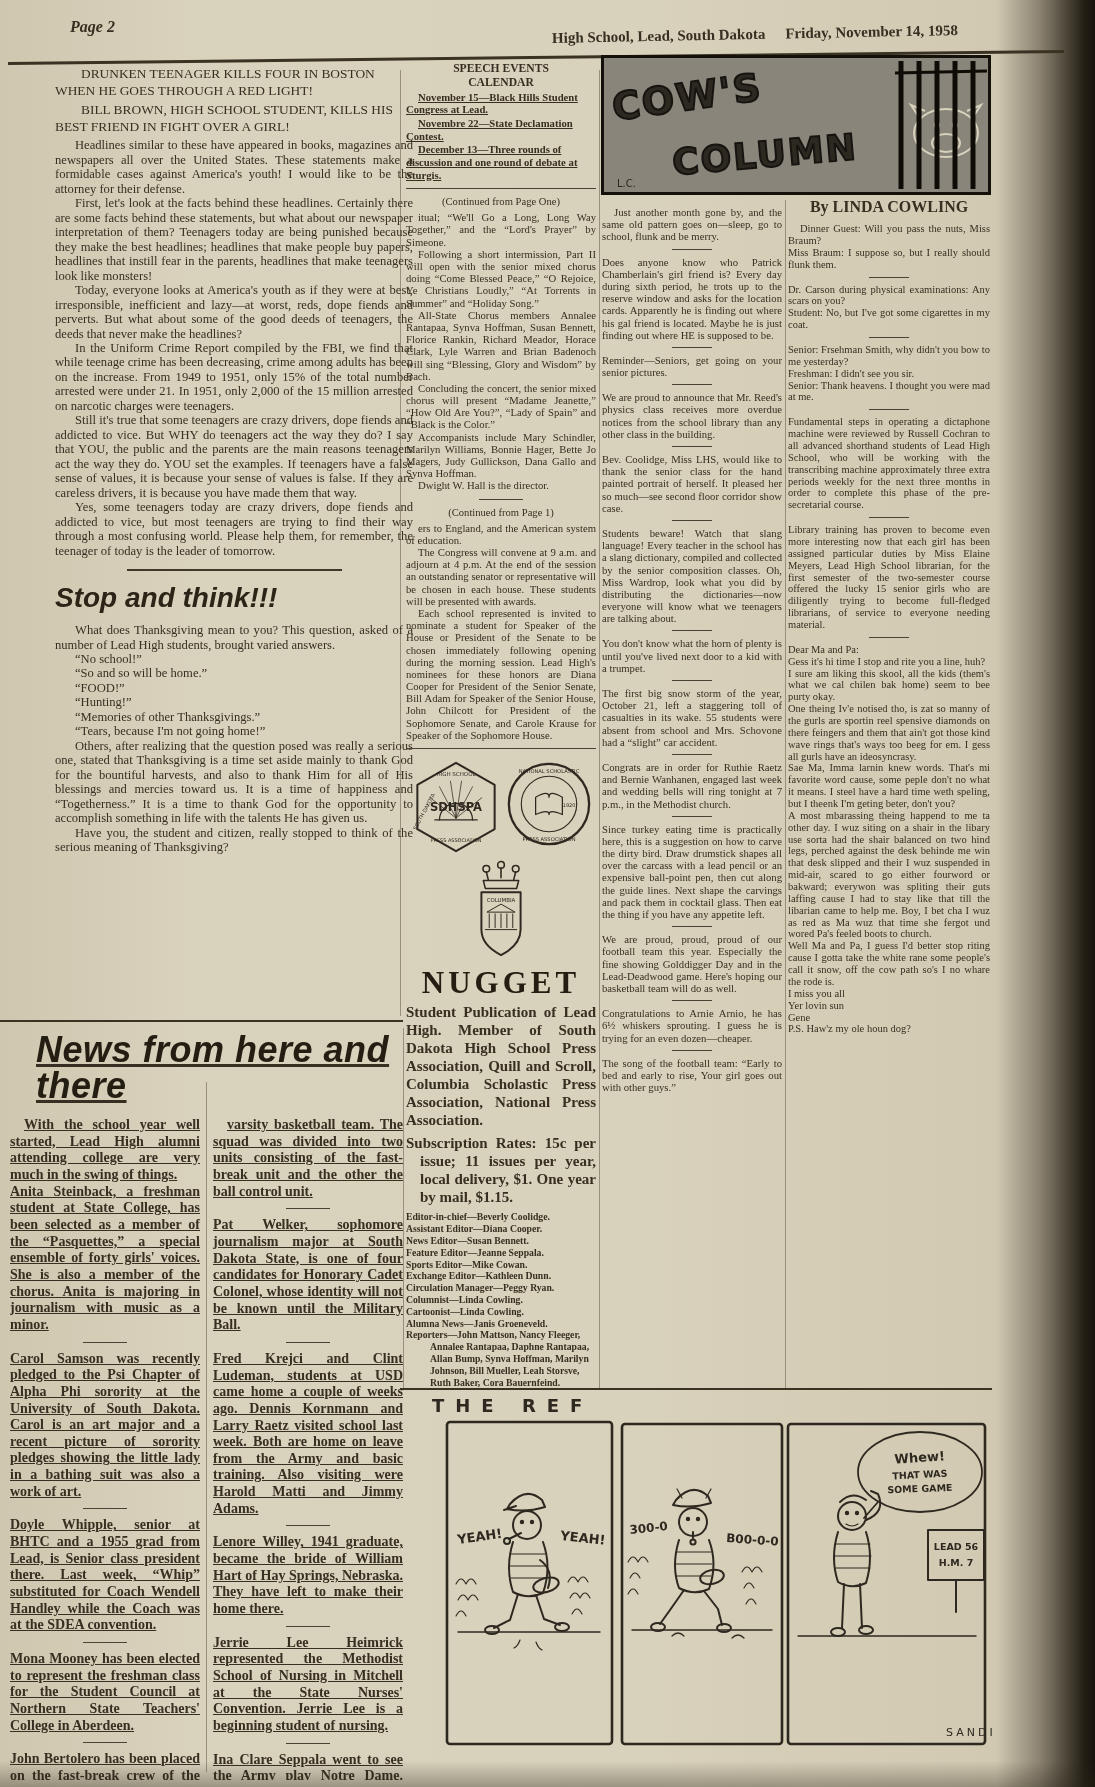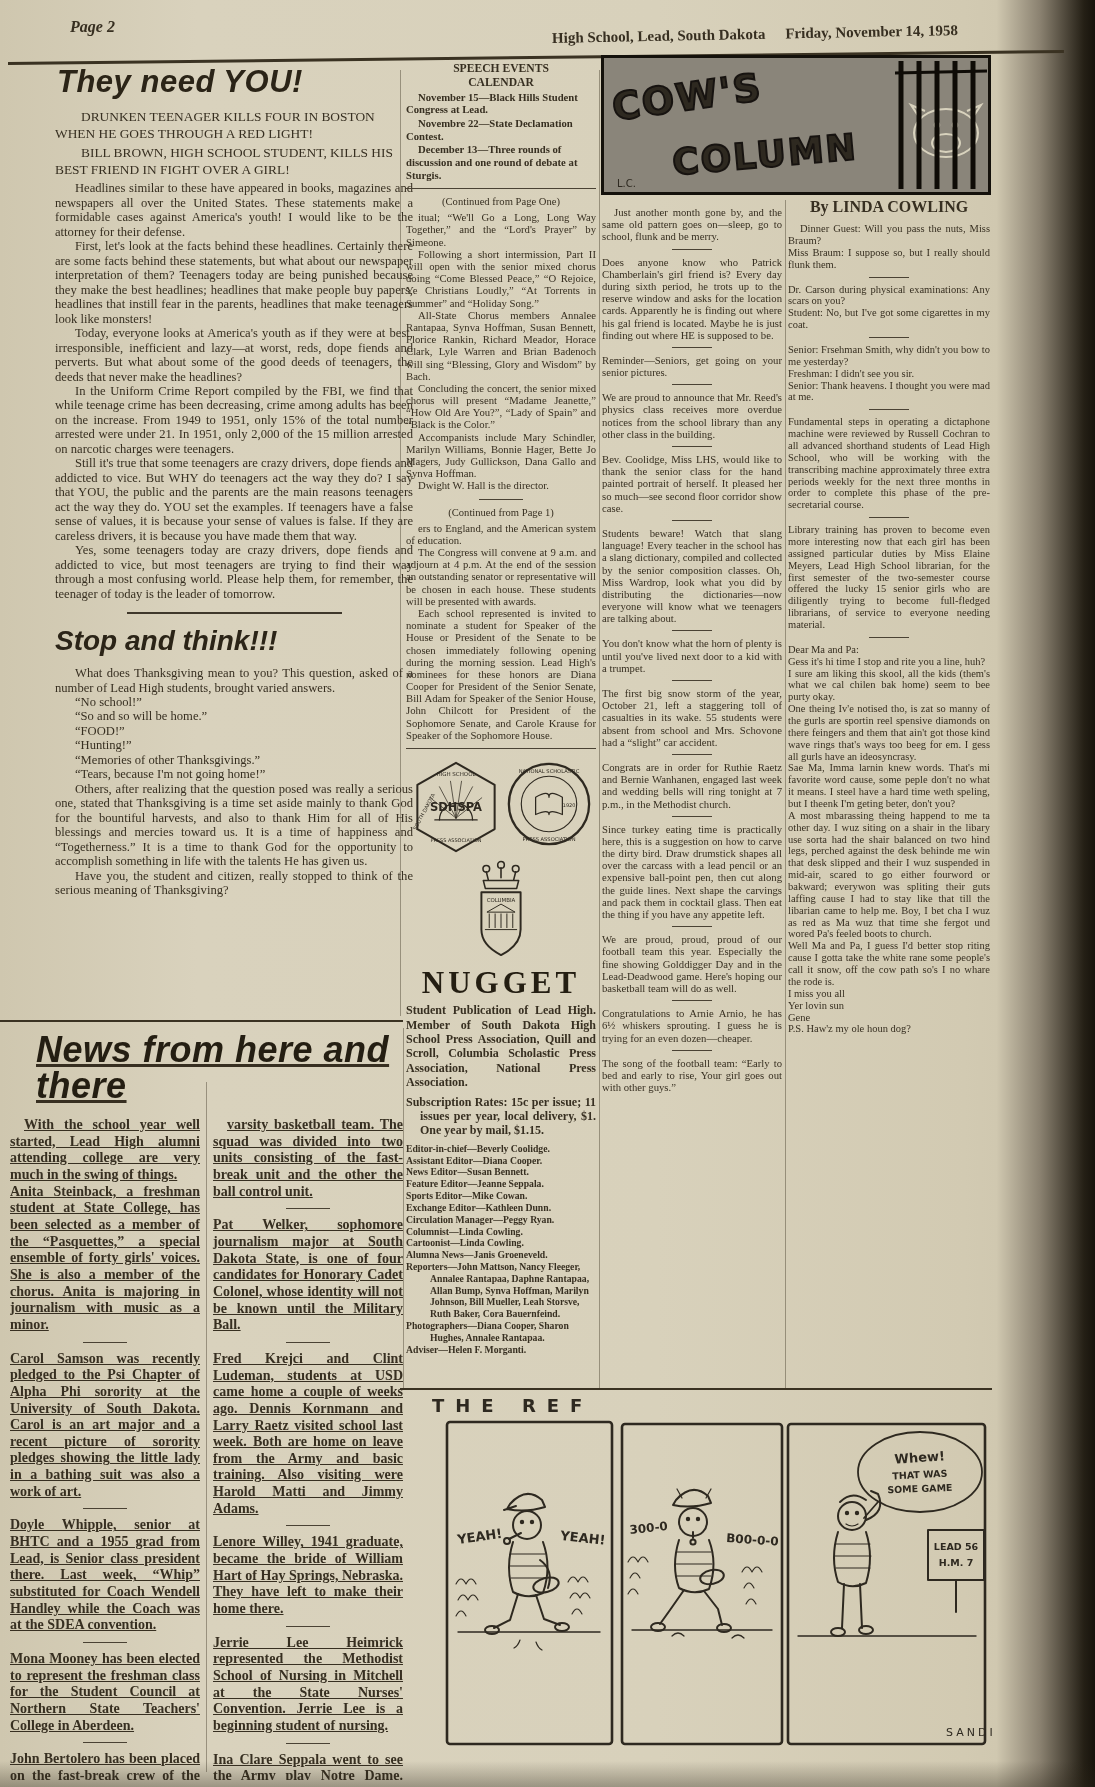--- a/index.html
+++ b/index.html
@@ -33,29 +33,29 @@
   .news-title{font:italic 700 36px/1 "Liberation Sans",sans-serif;margin:4px 0 13px 26px;letter-spacing:.5px;color:#241e12;}
   .news-cols{display:flex;gap:13px;}
   .news-col{width:190px;font-size:14px;line-height:1.19;text-align:justify;font-weight:600;}
   .n-item{margin:0;text-indent:14px;white-space:pre-line;}
   .n-item + .n-item::before{content:"";display:block;width:44px;margin:8px auto;border-top:1.5px solid #4a4234;}
 
   
   .col3{left:406px;top:62px;width:190px;height:1328px;overflow:hidden;
         font-size:10.7px;line-height:1.14;text-align:justify;}
   .cal-title{text-align:center;font-weight:700;font-size:11.6px;line-height:1.2;margin:0;}
-  .cal-item{font-weight:700;margin:1px 0 0;text-indent:12px;text-align:left;line-height:1.18;}
+  .cal-item{font-weight:700;margin:1px 0 0;text-indent:12px;text-align:left;line-height:1.18;text-decoration:underline;}
   .col-rule{border-top:1.5px solid #4a4234;margin:7px 0;}
   .cont-label{text-align:center;font-size:10.6px;margin:2px 0 3px;}
   .c3-para{margin:0;text-indent:12px;white-space:pre-line;}
   .sep-center{width:44px;margin:7px auto;border-top:1.5px solid #4a4234;}
   .emblems-row{display:flex;justify-content:center;align-items:flex-start;gap:4px;margin:10px 0 2px;}
   .crown-row{text-align:center;margin:0 0 4px;}
   .masthead-title{text-align:center;font:700 31px/1 "Liberation Serif",serif;letter-spacing:4px;margin:4px 0 5px;color:#241e12;}
-  .mast-about,.mast-sub{font-weight:700;font-size:12px;line-height:1.2;margin:0 0 5px;}
+  .mast-about,.mast-sub{font-weight:700;font-size:15px;line-height:1.2;margin:0 0 5px;}
   .mast-sub{padding-left:14px;text-indent:-14px;}
   .staff{margin:0;}
   .staff-line{font-weight:700;font-size:9.7px;line-height:1.22;padding-left:24px;text-indent:-24px;text-align:left;margin:0;}
 
   
   .col4{left:602px;top:206px;width:180px;height:1184px;overflow:hidden;
         font-size:10.7px;line-height:1.14;text-align:justify;}
   .col5{left:788px;top:198px;width:202px;height:1192px;overflow:hidden;
         font-size:10.5px;line-height:1.13;text-align:justify;}
   .c-item{margin:0;text-indent:12px;white-space:pre-line;}
@@ -81,21 +81,20 @@
   </div>
   <div class="abs rule-h header-rule"></div>
 
   <div class="abs rule-v" style="left:400px;top:70px;height:946px;"></div>
   <div class="abs rule-v" style="left:403px;top:1028px;height:360px;"></div>
   <div class="abs rule-v" style="left:599px;top:70px;height:1318px;"></div>
   <div class="abs rule-v" style="left:785px;top:200px;height:1188px;"></div>
   <div class="abs rule-v" style="left:206px;top:1082px;height:690px;"></div>
 
   <section class="abs col-edit">
-    <h1 class="edit-title">They need YOU!</h1>
     <div>
         <p class="lead-caps">DRUNKEN TEENAGER KILLS FOUR IN BOSTON WHEN HE GOES THROUGH A RED LIGHT!</p>
         <p class="lead-caps">BILL BROWN, HIGH SCHOOL STUDENT, KILLS HIS BEST FRIEND IN FIGHT OVER A GIRL!</p>
       </div>
     <div>
         <p class="para">Headlines similar to these have appeared in books, magazines and newspapers all over the United States. These statements make a formidable cases against America's youth!  I would like to be the attorney for their defense.</p>
         <p class="para">First, let's look at the facts behind these headlines. Certainly there are some facts behind these statements, but what about our newspaper interpretation of them? Teenagers today are being punished because they make the best headlines; headlines that make people buy papers, headlines that instill fear in the parents, headlines that make teenagers look like monsters!</p>
         <p class="para">Today, everyone looks at America's youth as if they were at best, irresponsible, inefficient and lazy—at worst, reds, dope fiends and perverts.  But what about some of the good deeds of teenagers, the deeds that never make the headlines?</p>
         <p class="para">In the Uniform Crime Report compiled by the FBI, we find that while teenage crime has been decreasing, crime among adults has been on the increase. From 1949 to 1951, only 15% of the total number arrested were under 21.  In 1951, only 2,000 of the 15 million arrested on narcotic charges were teenagers.</p>
         <p class="para">Still it's true that some teenagers are crazy drivers, dope fiends and addicted to vice.  But WHY do teenagers act the way they do?  I say that YOU, the public and the parents are the main reasons teenagers act the way they do.  YOU set the examples.  If teenagers have a false sense of values, it is because your sense of values is false.  If they are careless drivers, it is because you have made them that way.</p>

